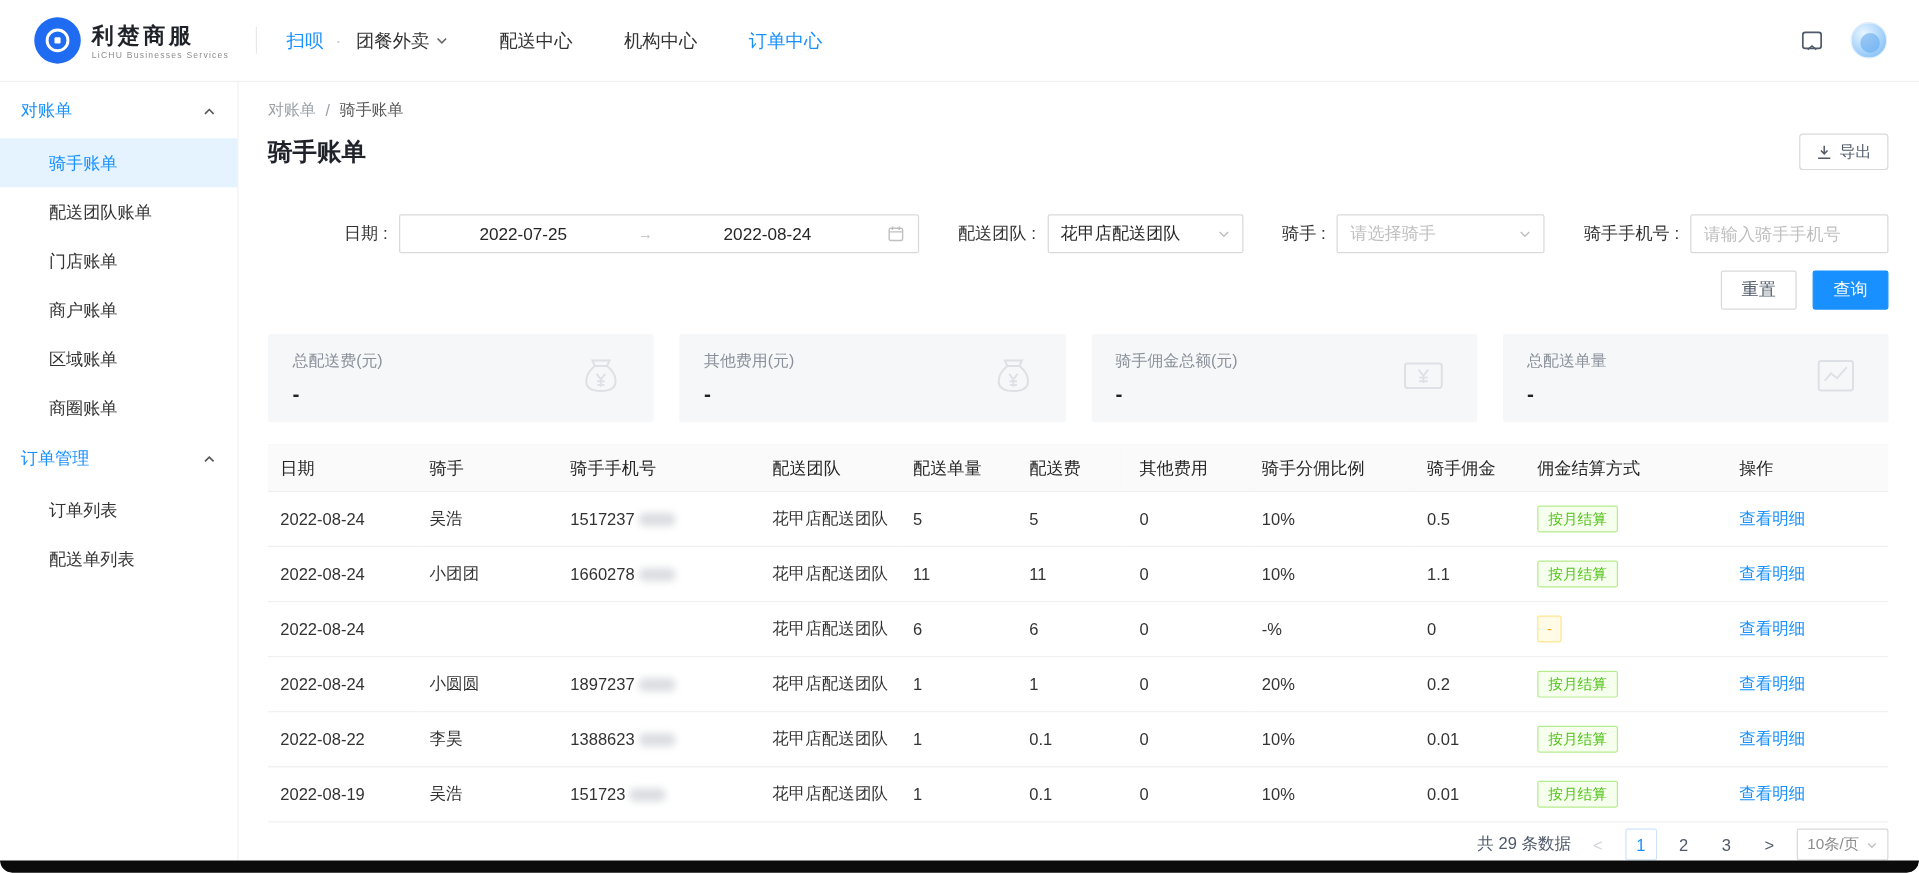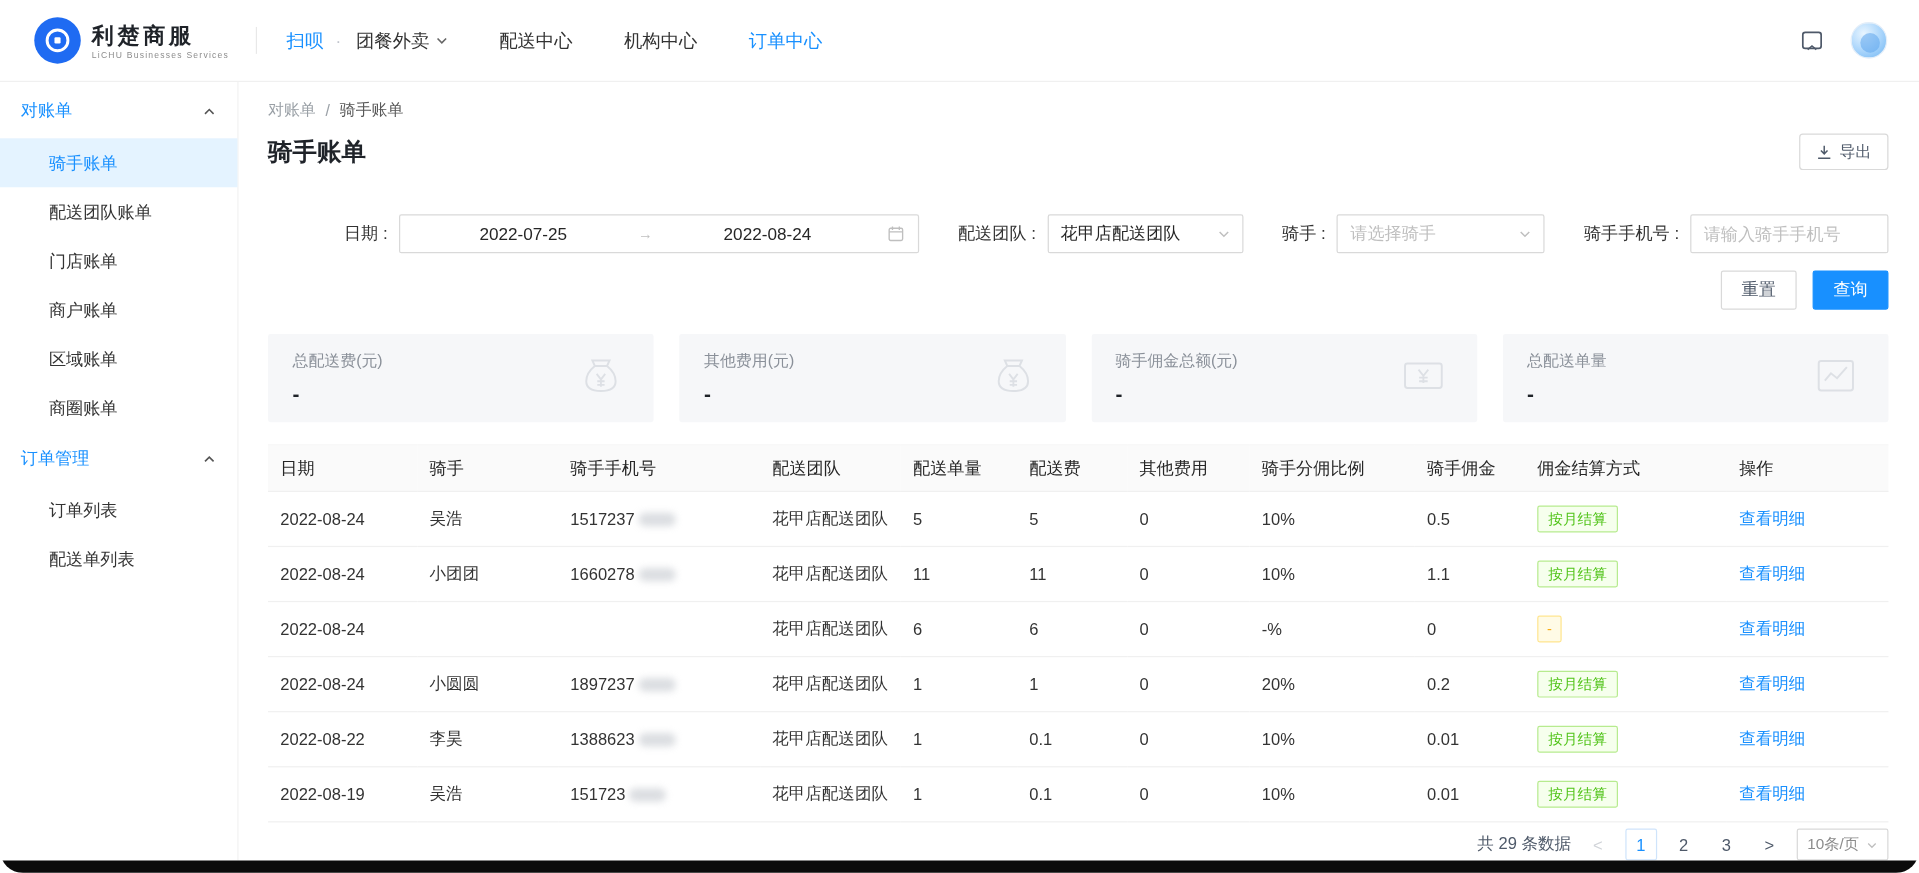--- a/index.html
+++ b/index.html
@@ -2,21 +2,21 @@
 <html><head>
 <meta charset="utf-8">
 <style>
   * { margin:0; padding:0; box-sizing:border-box; }
   html,body { background:#ffffff; }
   body {
     width:1919px; height:873px; overflow:hidden;
     font-family:"Liberation Sans","DejaVu Sans",sans-serif;
     color:#262626;
   }
-  .screen { width:1919px; height:873px; border-radius:23px; overflow:hidden; position:relative; background:#fff; }
+  .screen { width:1919px; height:873px; border-radius:12px; overflow:hidden; position:relative; background:#fff; }
   .app { width:1568px; height:713px; transform:scale(1.2239); transform-origin:top left; position:relative; background:#fff; }
 
   
   .header { height:67px; display:flex; align-items:center; padding:0 26px 0 28px; border-bottom:1px solid #f0f0f0; background:#fff; }
   .logo-wrap { display:flex; align-items:center; gap:9px; }
   .logo-circle { width:38px; height:38px; border-radius:50%; background:#1f6bf2; display:flex; align-items:center; justify-content:center; flex:0 0 auto; }
   .logo-text { display:flex; flex-direction:column; }
   .logo-title { font-size:18px; font-weight:bold; letter-spacing:3px; color:#1f2329; line-height:20px; }
   .logo-sub { font-size:7px; color:#8c8c8c; letter-spacing:1px; margin-top:2px; }
   .header-divider { width:1px; height:22px; background:#e8e8e8; margin:0 24px 0 22px; }

